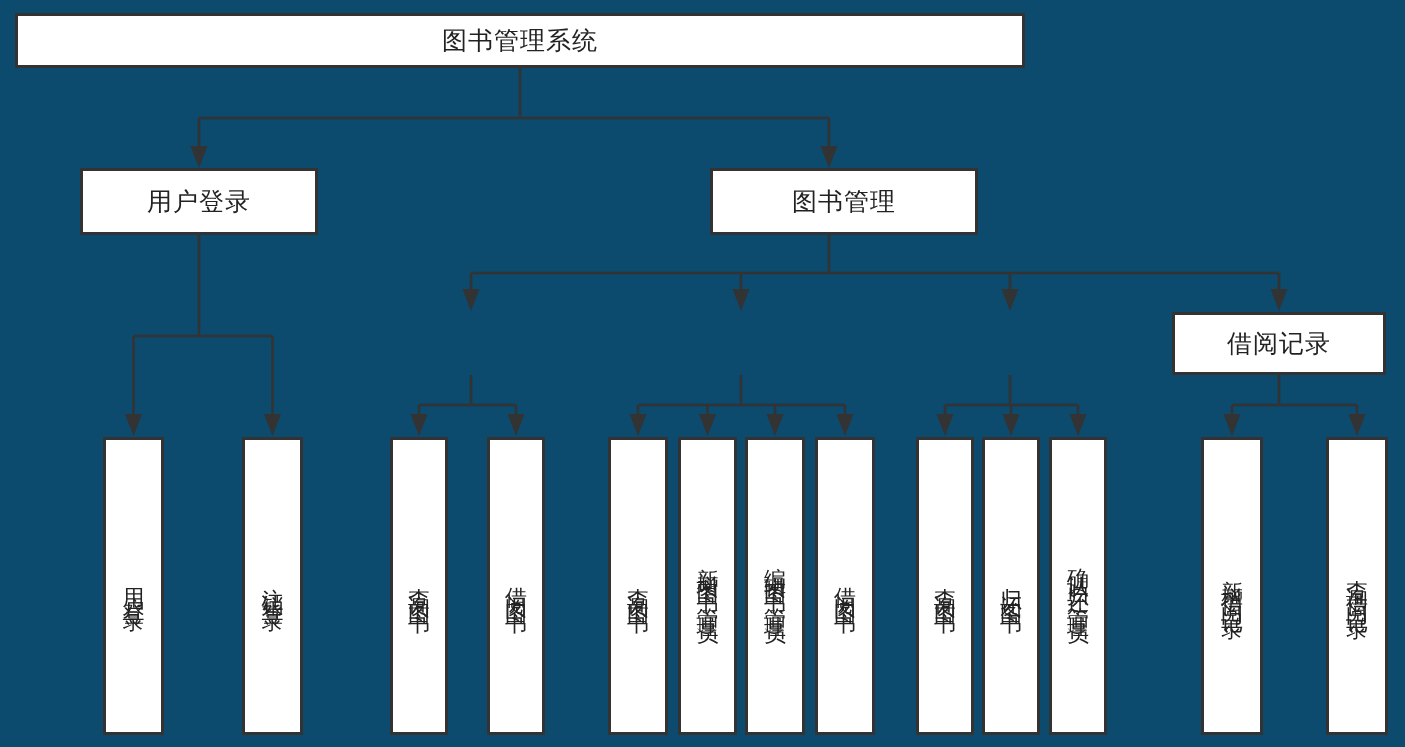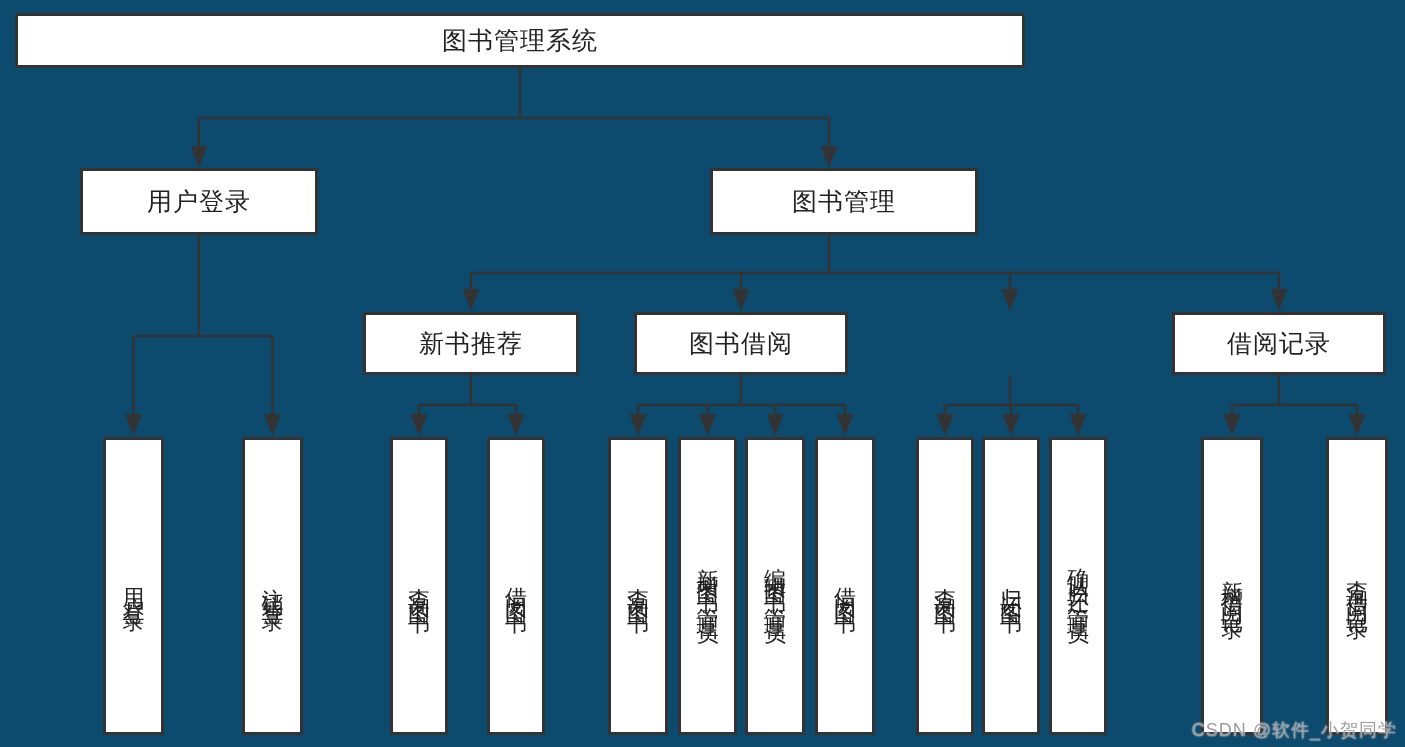--- a/index.html
+++ b/index.html
@@ -114,26 +114,20 @@
     <span class="lbl">图书管理系统</span>
   </div>
 
   <div class="node h" style="left:80px;top:168px;width:238px;height:67px">
     <span class="lbl">用户登录</span>
   </div>
   <div class="node h" style="left:710px;top:168px;width:268px;height:67px">
     <span class="lbl">图书管理</span>
   </div>
 
-  <div class="node h" style="left:363px;top:312px;width:216px;height:63px">
-    <span class="lbl">新书推荐</span>
-  </div>
-  <div class="node h" style="left:634px;top:312px;width:214px;height:63px">
-    <span class="lbl">图书借阅</span>
-  </div>
   <div class="node h" style="left:1172px;top:312px;width:214px;height:63px">
     <span class="lbl">借阅记录</span>
   </div>
 
   <div class="node v" style="left:103px;top:437px;width:61px;height:298px">
     <span class="lbl">用户登录</span>
   </div>
   <div class="node v" style="left:242px;top:437px;width:61px;height:298px">
     <span class="lbl">注销登录</span>
   </div>
@@ -168,15 +162,14 @@
     <span class="lbl">确认归还（管理员）</span>
   </div>
 
   <div class="node v" style="left:1201px;top:437px;width:62px;height:298px">
     <span class="lbl">新增借阅记录</span>
   </div>
   <div class="node v" style="left:1326px;top:437px;width:62px;height:298px">
     <span class="lbl">查询借阅记录</span>
   </div>
 
-  <div id="watermark">CSDN @软件_小贺同学</div>
 
 </div>
 
 </body></html>

